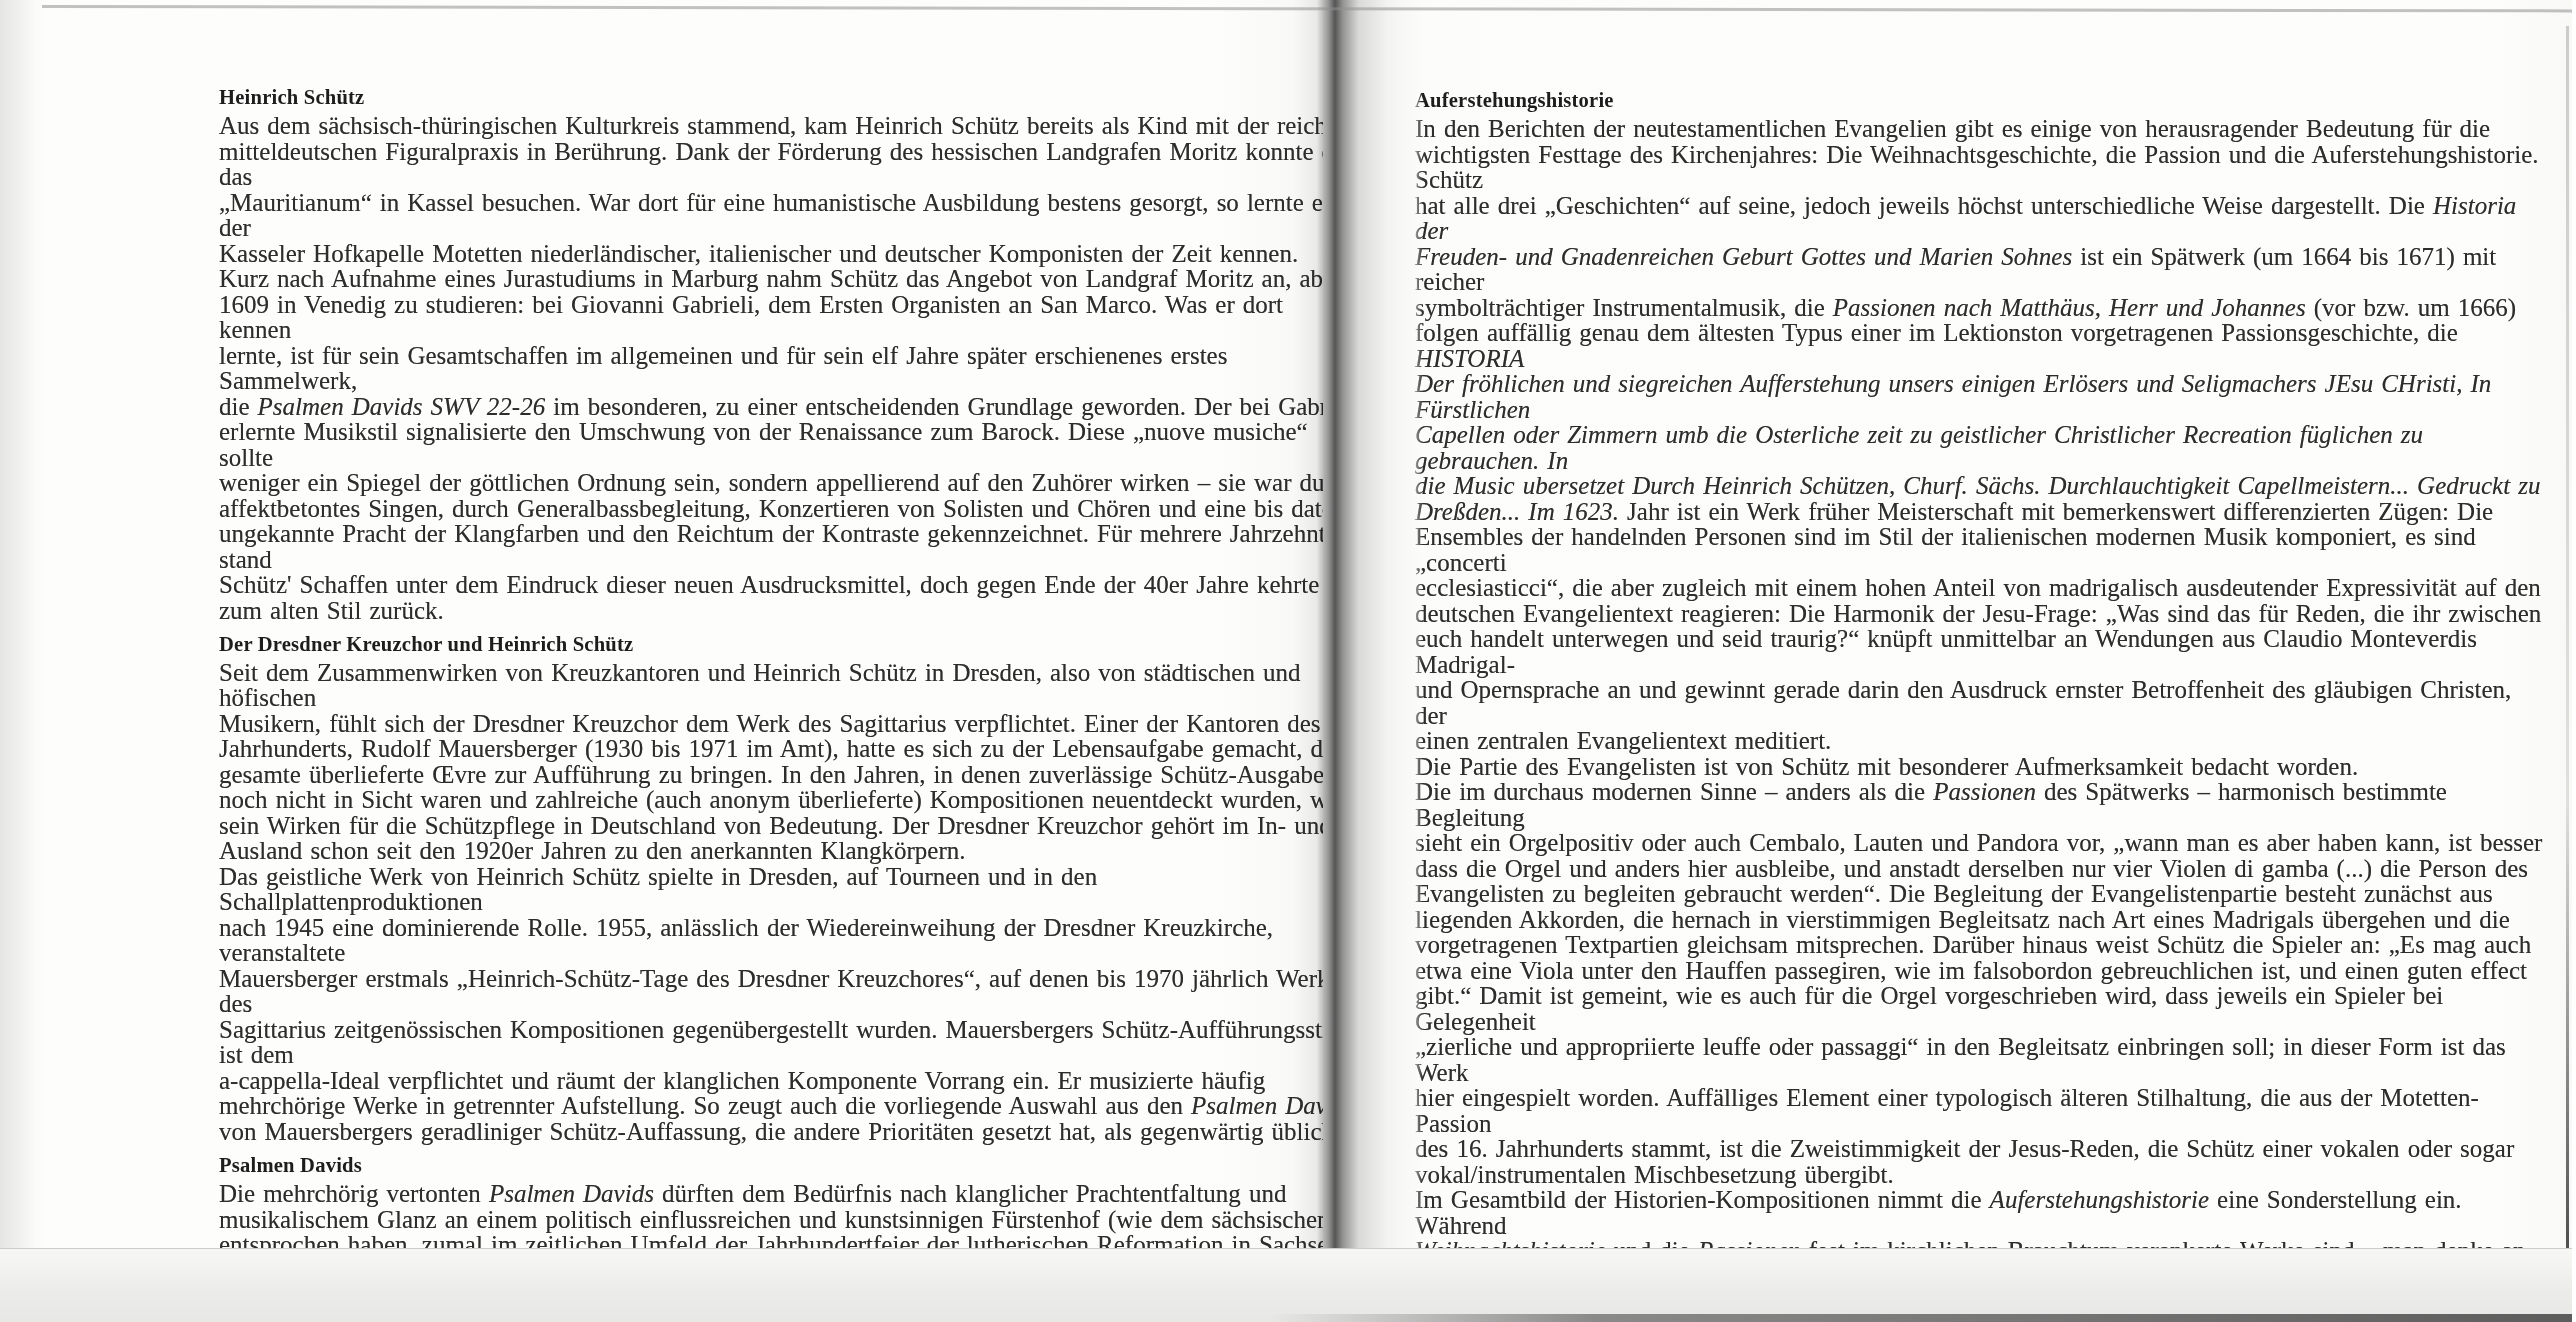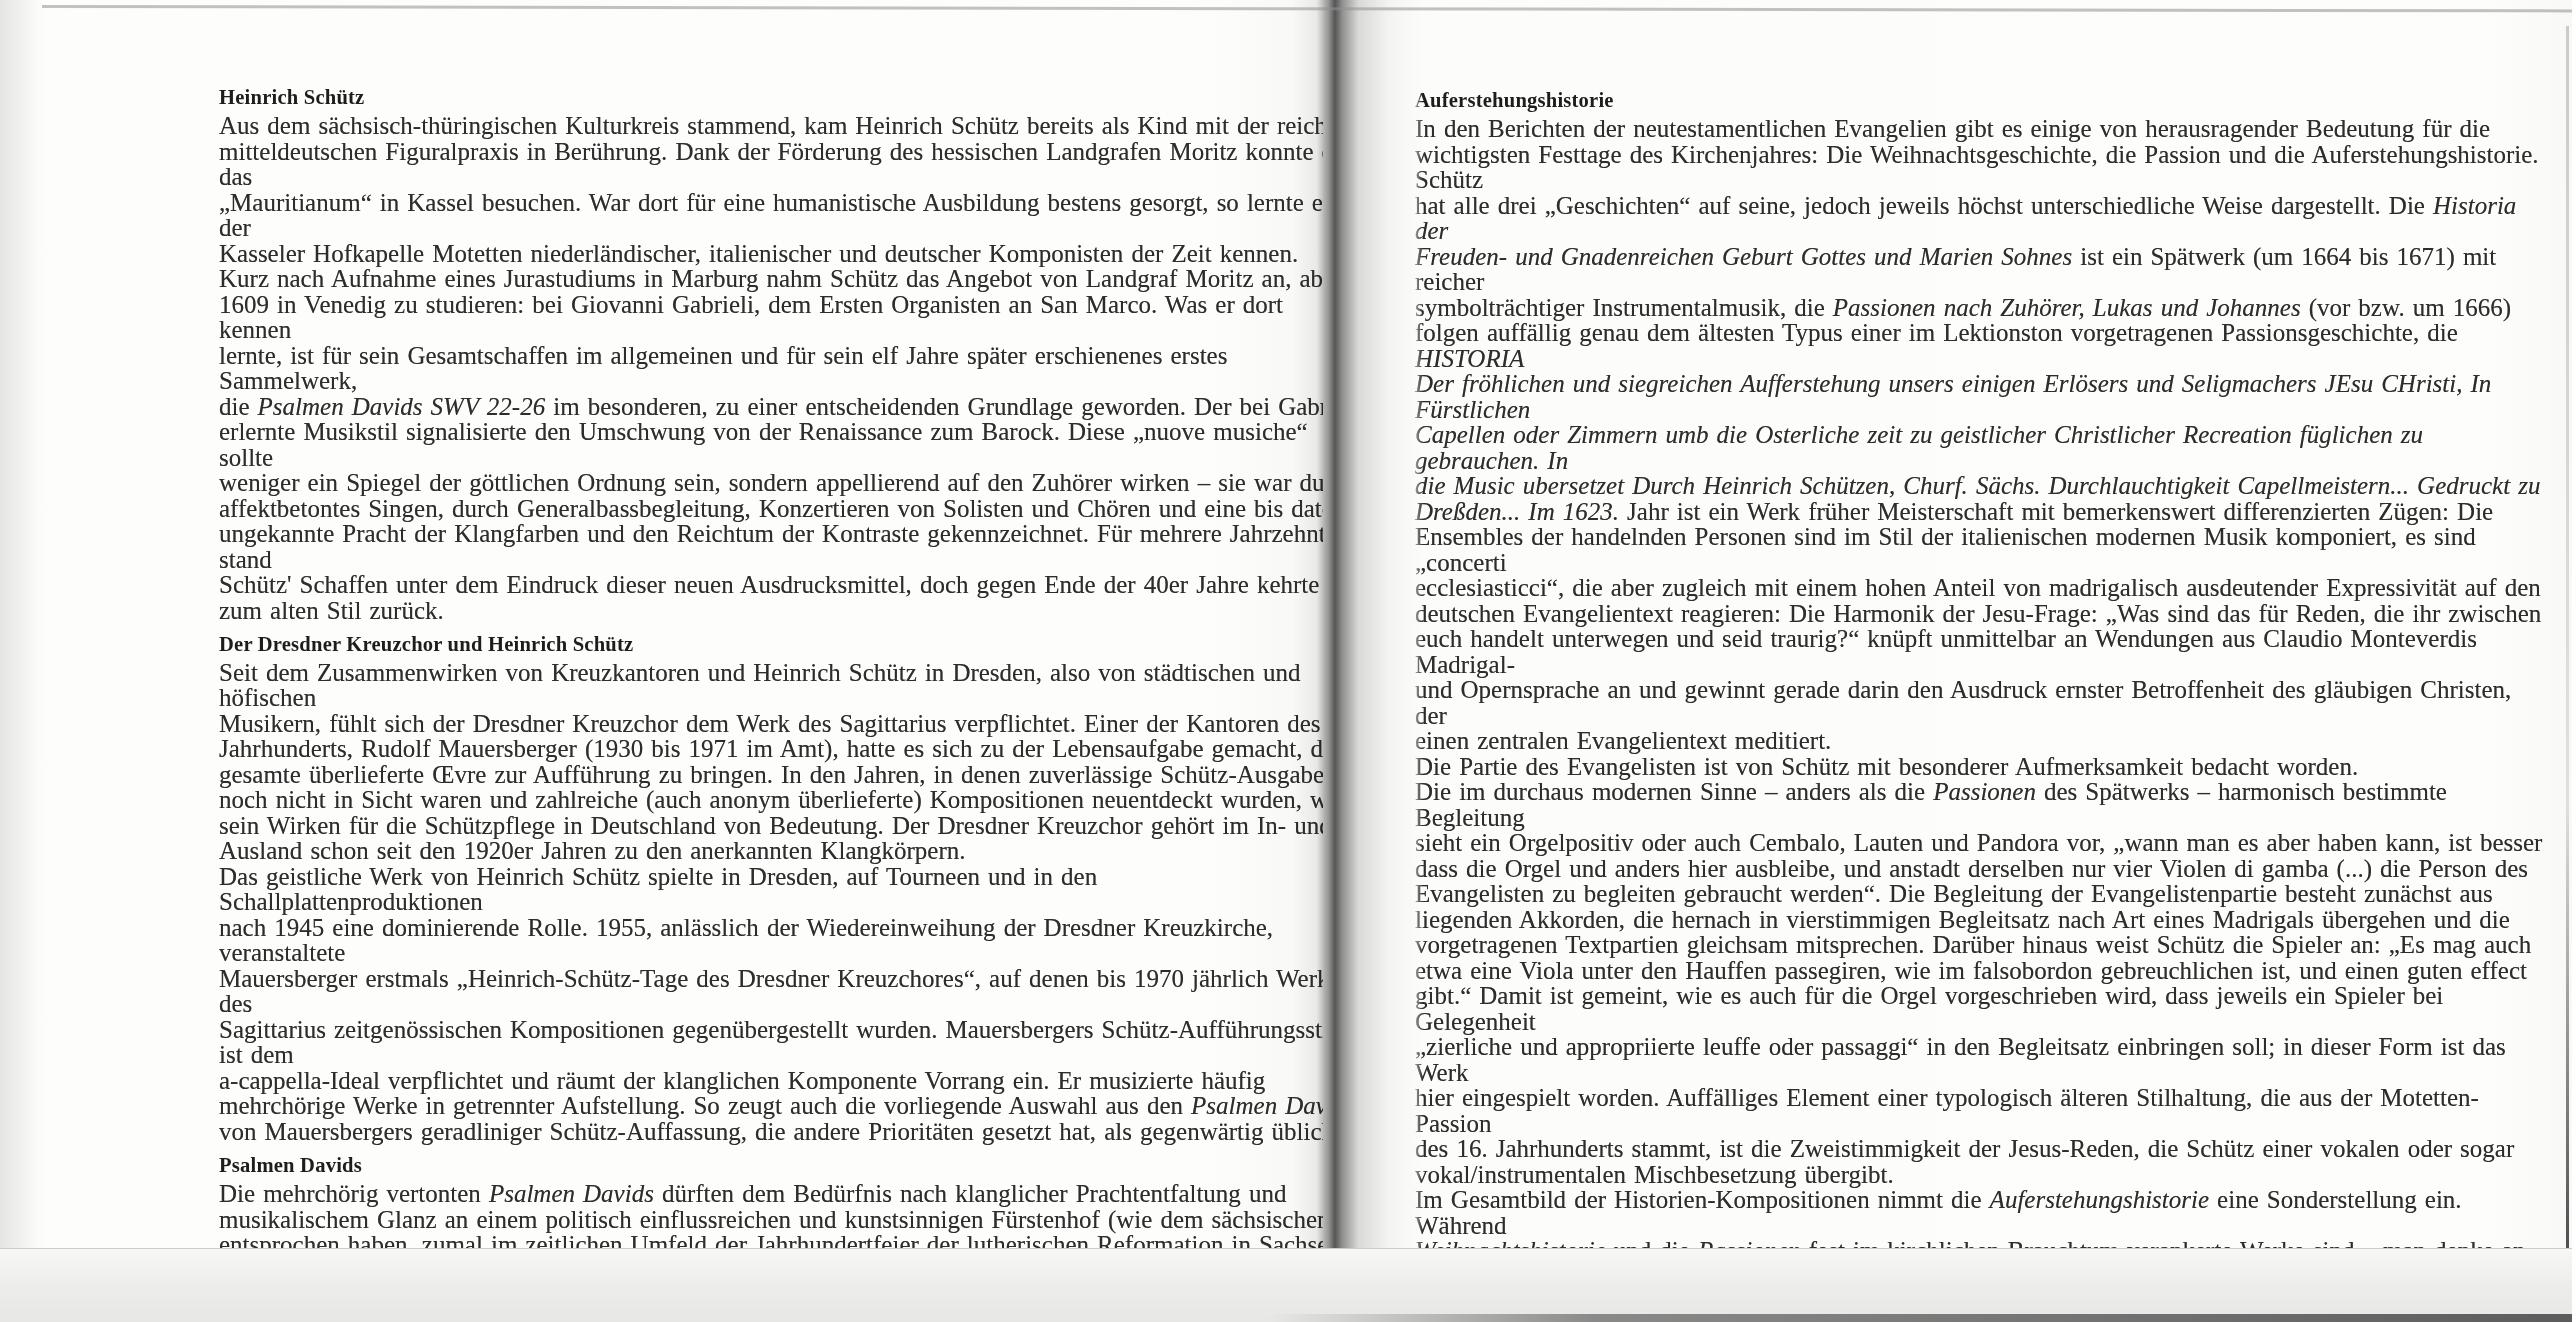--- a/index.html
+++ b/index.html
@@ -163,21 +163,21 @@
     </div>
   </div>
 
   <div class="page page-right">
     <div class="col col-right">
       <h2>Auferstehungshistorie</h2>
       <p class="body">In den Berichten der neutestamentlichen Evangelien gibt es einige von herausragender Bedeutung für die
 wichtigsten Festtage des Kirchenjahres: Die Weihnachtsgeschichte, die Passion und die Auferstehungshistorie. Schütz
 hat alle drei „Geschichten“ auf seine, jedoch jeweils höchst unterschiedliche Weise dargestellt. Die <em>Historia der</em>
 <em>Freuden- und Gnadenreichen Geburt Gottes und Marien Sohnes</em> ist ein Spätwerk (um 1664 bis 1671) mit reicher
-symbolträchtiger Instrumentalmusik, die <em>Passionen nach Zuhörer, Lukas und Johannes</em> (vor bzw. um 1666)
+symbolträchtiger Instrumentalmusik, die <em>Passionen nach Matthäus, Herr und Johannes</em> (vor bzw. um 1666)
 folgen auffällig genau dem ältesten Typus einer im Lektionston vorgetragenen Passionsgeschichte, die <em>HISTORIA</em>
 <em>Der fröhlichen und siegreichen Aufferstehung unsers einigen Erlösers und Seligmachers JEsu CHristi, In Fürstlichen</em>
 <em>Capellen oder Zimmern umb die Osterliche zeit zu geistlicher Christlicher Recreation füglichen zu gebrauchen. In</em>
 <em>die Music ubersetzet Durch Heinrich Schützen, Churf. Sächs. Durchlauchtigkeit Capellmeistern... Gedruckt zu</em>
 <em>Dreßden... Im 1623.</em> Jahr ist ein Werk früher Meisterschaft mit bemerkenswert differenzierten Zügen: Die
 Ensembles der handelnden Personen sind im Stil der italienischen modernen Musik komponiert, es sind „concerti
 ecclesiasticci“, die aber zugleich mit einem hohen Anteil von madrigalisch ausdeutender Expressivität auf den
 deutschen Evangelientext reagieren: Die Harmonik der Jesu-Frage: „Was sind das für Reden, die ihr zwischen
 euch handelt unterwegen und seid traurig?“ knüpft unmittelbar an Wendungen aus Claudio Monteverdis Madrigal-
 und Opernsprache an und gewinnt gerade darin den Ausdruck ernster Betroffenheit des gläubigen Christen, der

